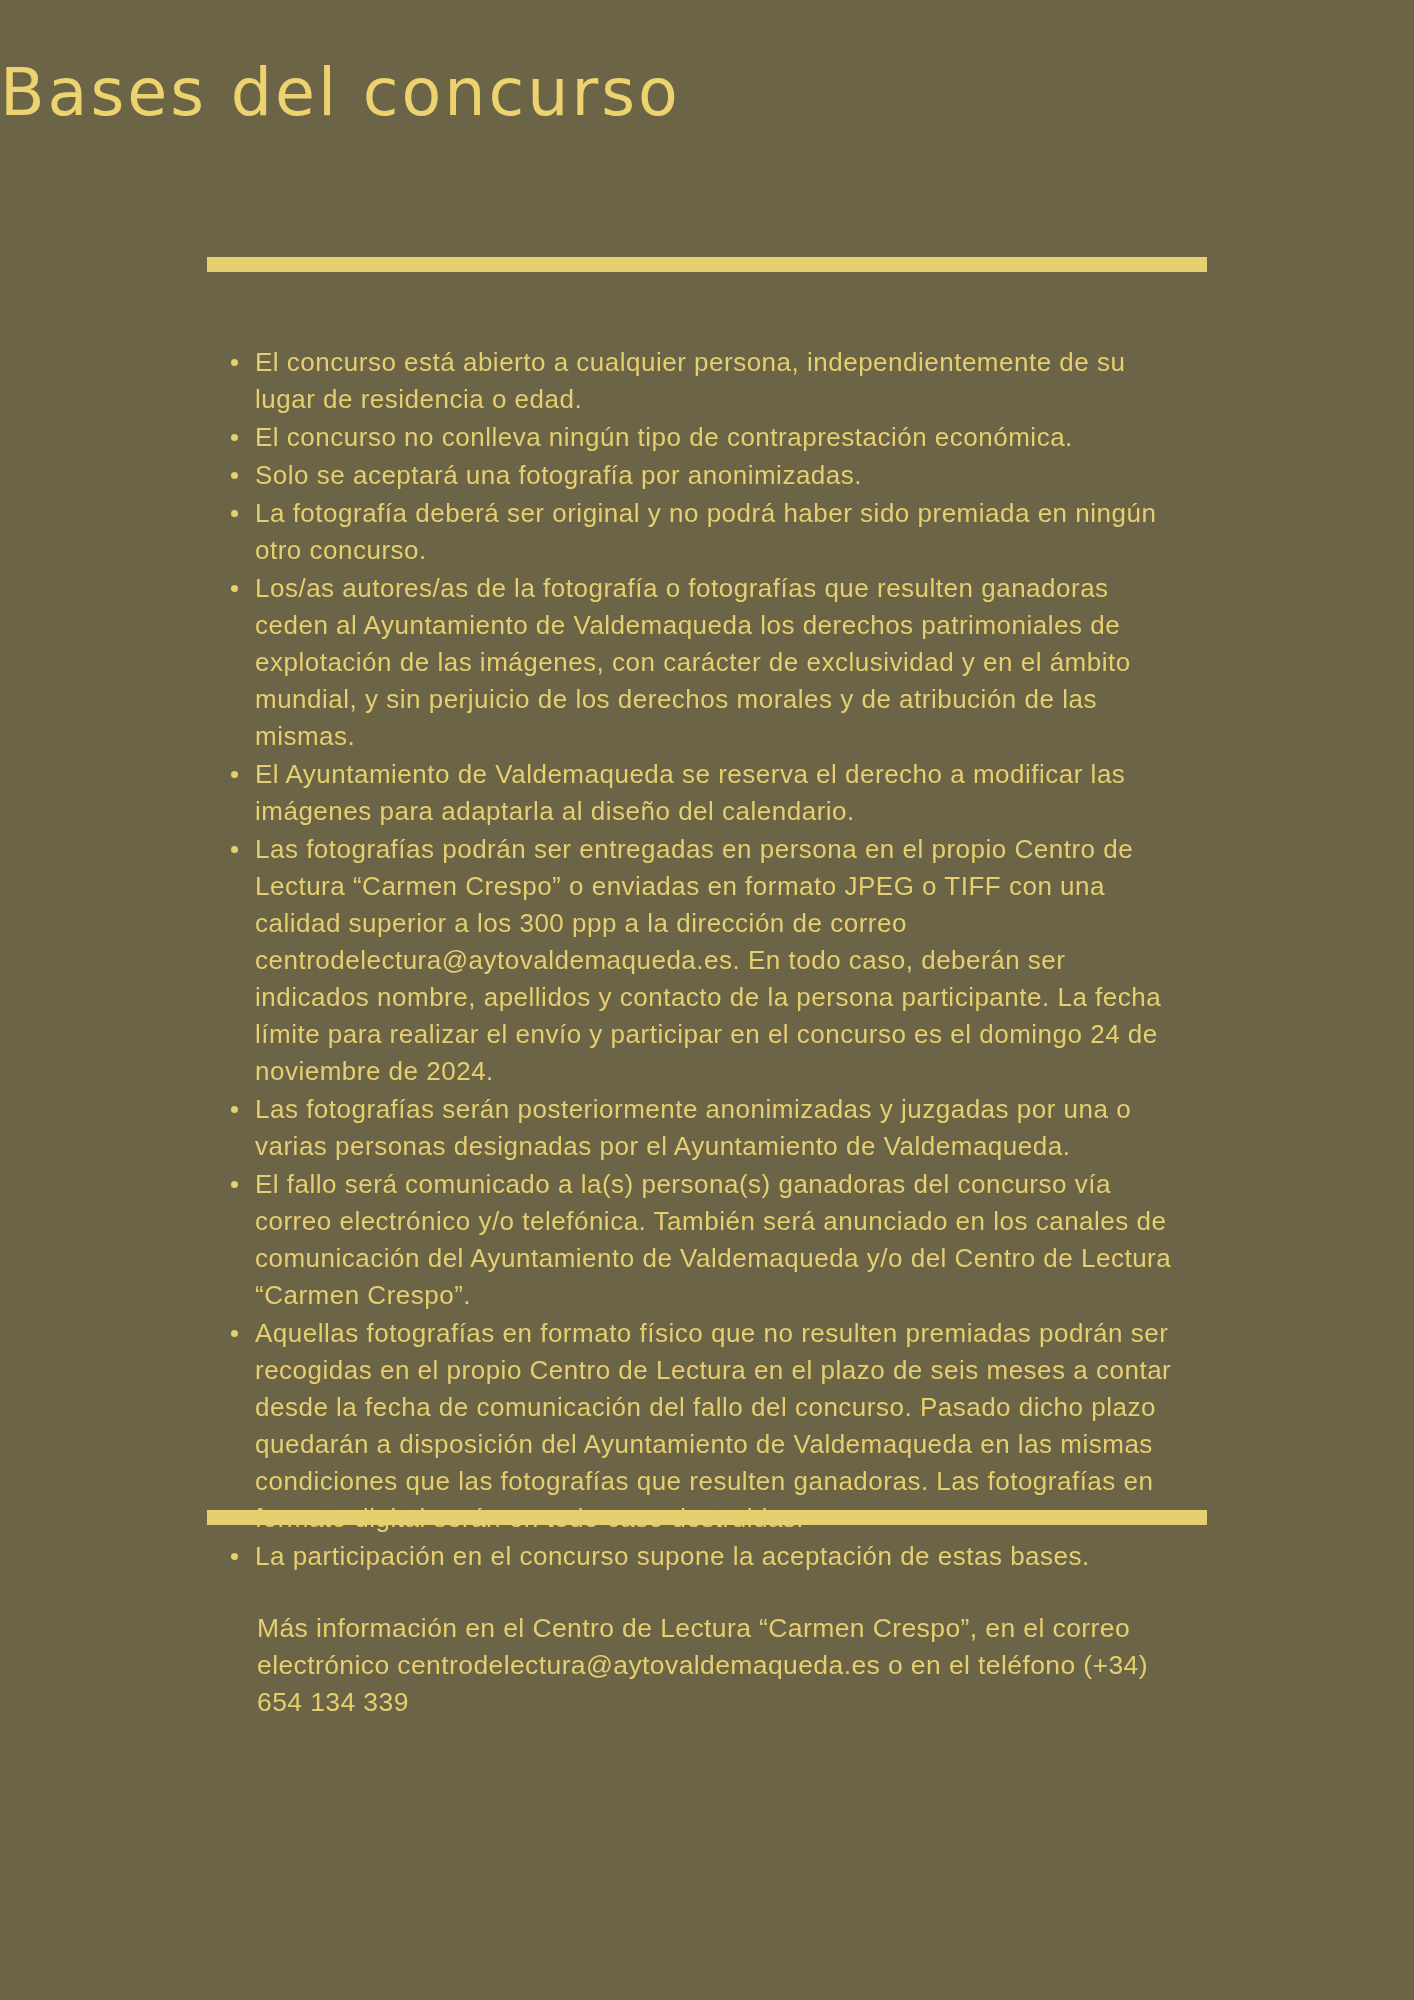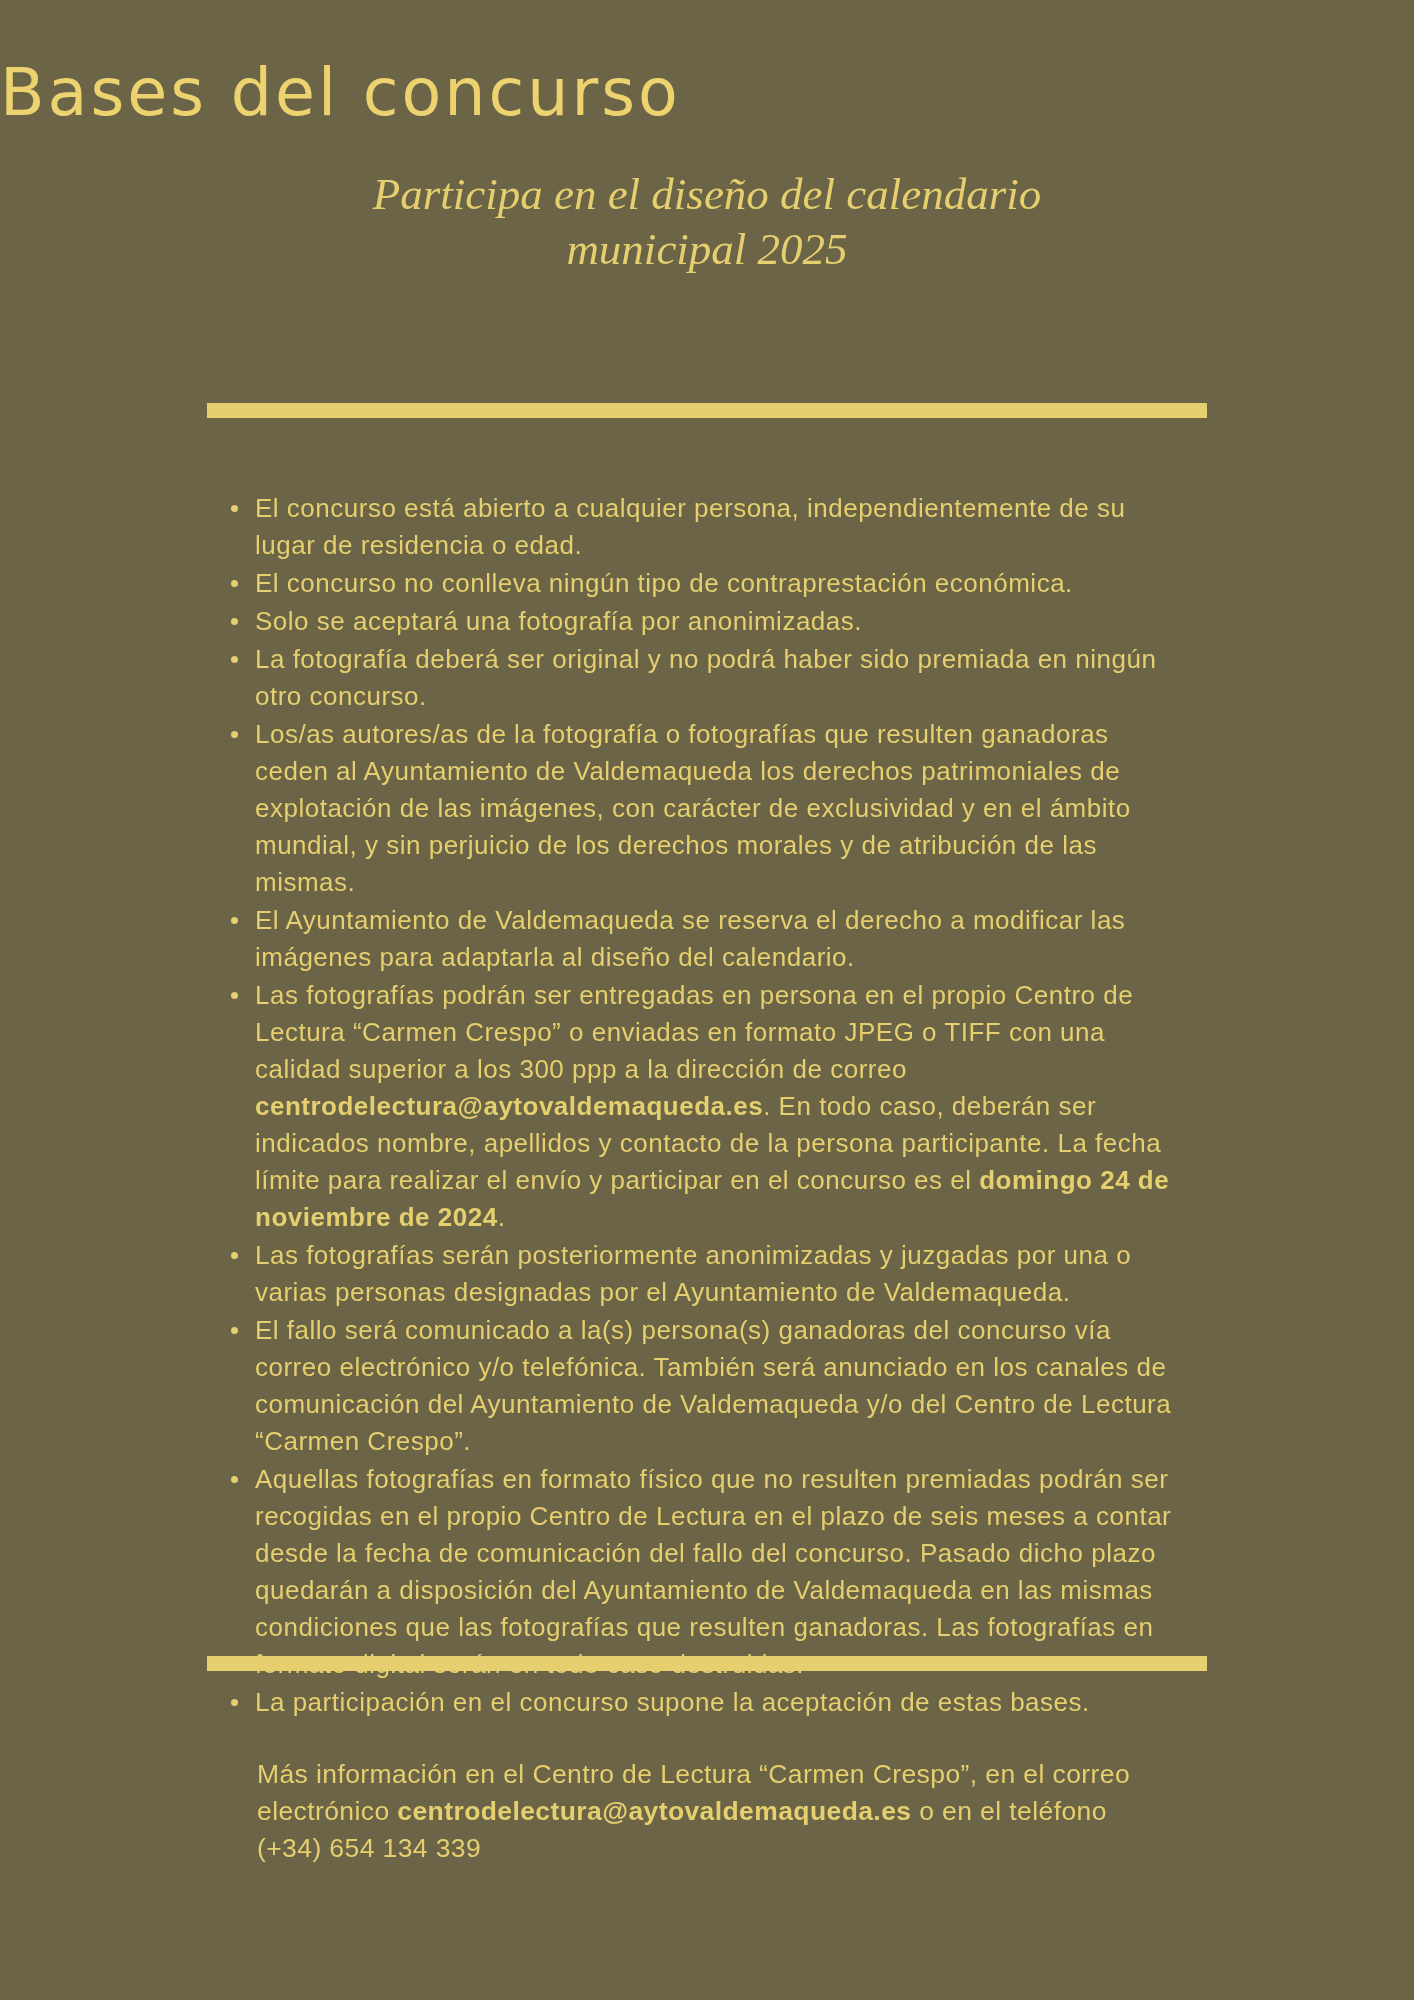--- a/index.html
+++ b/index.html
@@ -65,41 +65,37 @@
     margin:0 0 1px 0;
   }
   .rules li::before{
     content:"";
     position:absolute;
     left:4px; top:15px;
     width:7px; height:7px;
     border-radius:50%;
     background:var(--accent);
   }
-  .b{ font-weight:bold; }
+  .b{ font-weight:normal; }
 
   .footer{
     width:900px;
     margin:85px auto 0 auto;
     font-size:26.5px;
     line-height:37px;
     letter-spacing:0.4px;
   }
 </style>
 </head>
 <body>
 
 <div class="page">
 
   <h1 class="title">Bases del concurso</h1>
 
-  <div class="subtitle">
-    <span class="sub-line">Participa en el diseño del calendario</span>
-    <span class="sub-line">municipal 2025</span>
-  </div>
 
   <div class="rule-bar top"></div>
 
   <ul class="rules">
     <li><span>El concurso está abierto a cualquier persona, independientemente de su lugar de residencia o edad.</span></li>
     <li><span>El concurso no conlleva ningún tipo de contraprestación económica.</span></li>
     <li><span>Solo se aceptará una fotografía por anonimizadas.</span></li>
     <li><span>La fotografía deberá ser original y no podrá haber sido premiada en ningún otro concurso.</span></li>
     <li><span>Los/as autores/as de la fotografía o fotografías que resulten ganadoras ceden al Ayuntamiento de Valdemaqueda los derechos patrimoniales de explotación de las imágenes, con carácter de exclusividad y en el ámbito mundial, y sin perjuicio de los derechos morales y de atribución de las mismas.</span></li>
     <li><span>El Ayuntamiento de Valdemaqueda se reserva el derecho a modificar las imágenes para adaptarla al diseño del calendario.</span></li>

